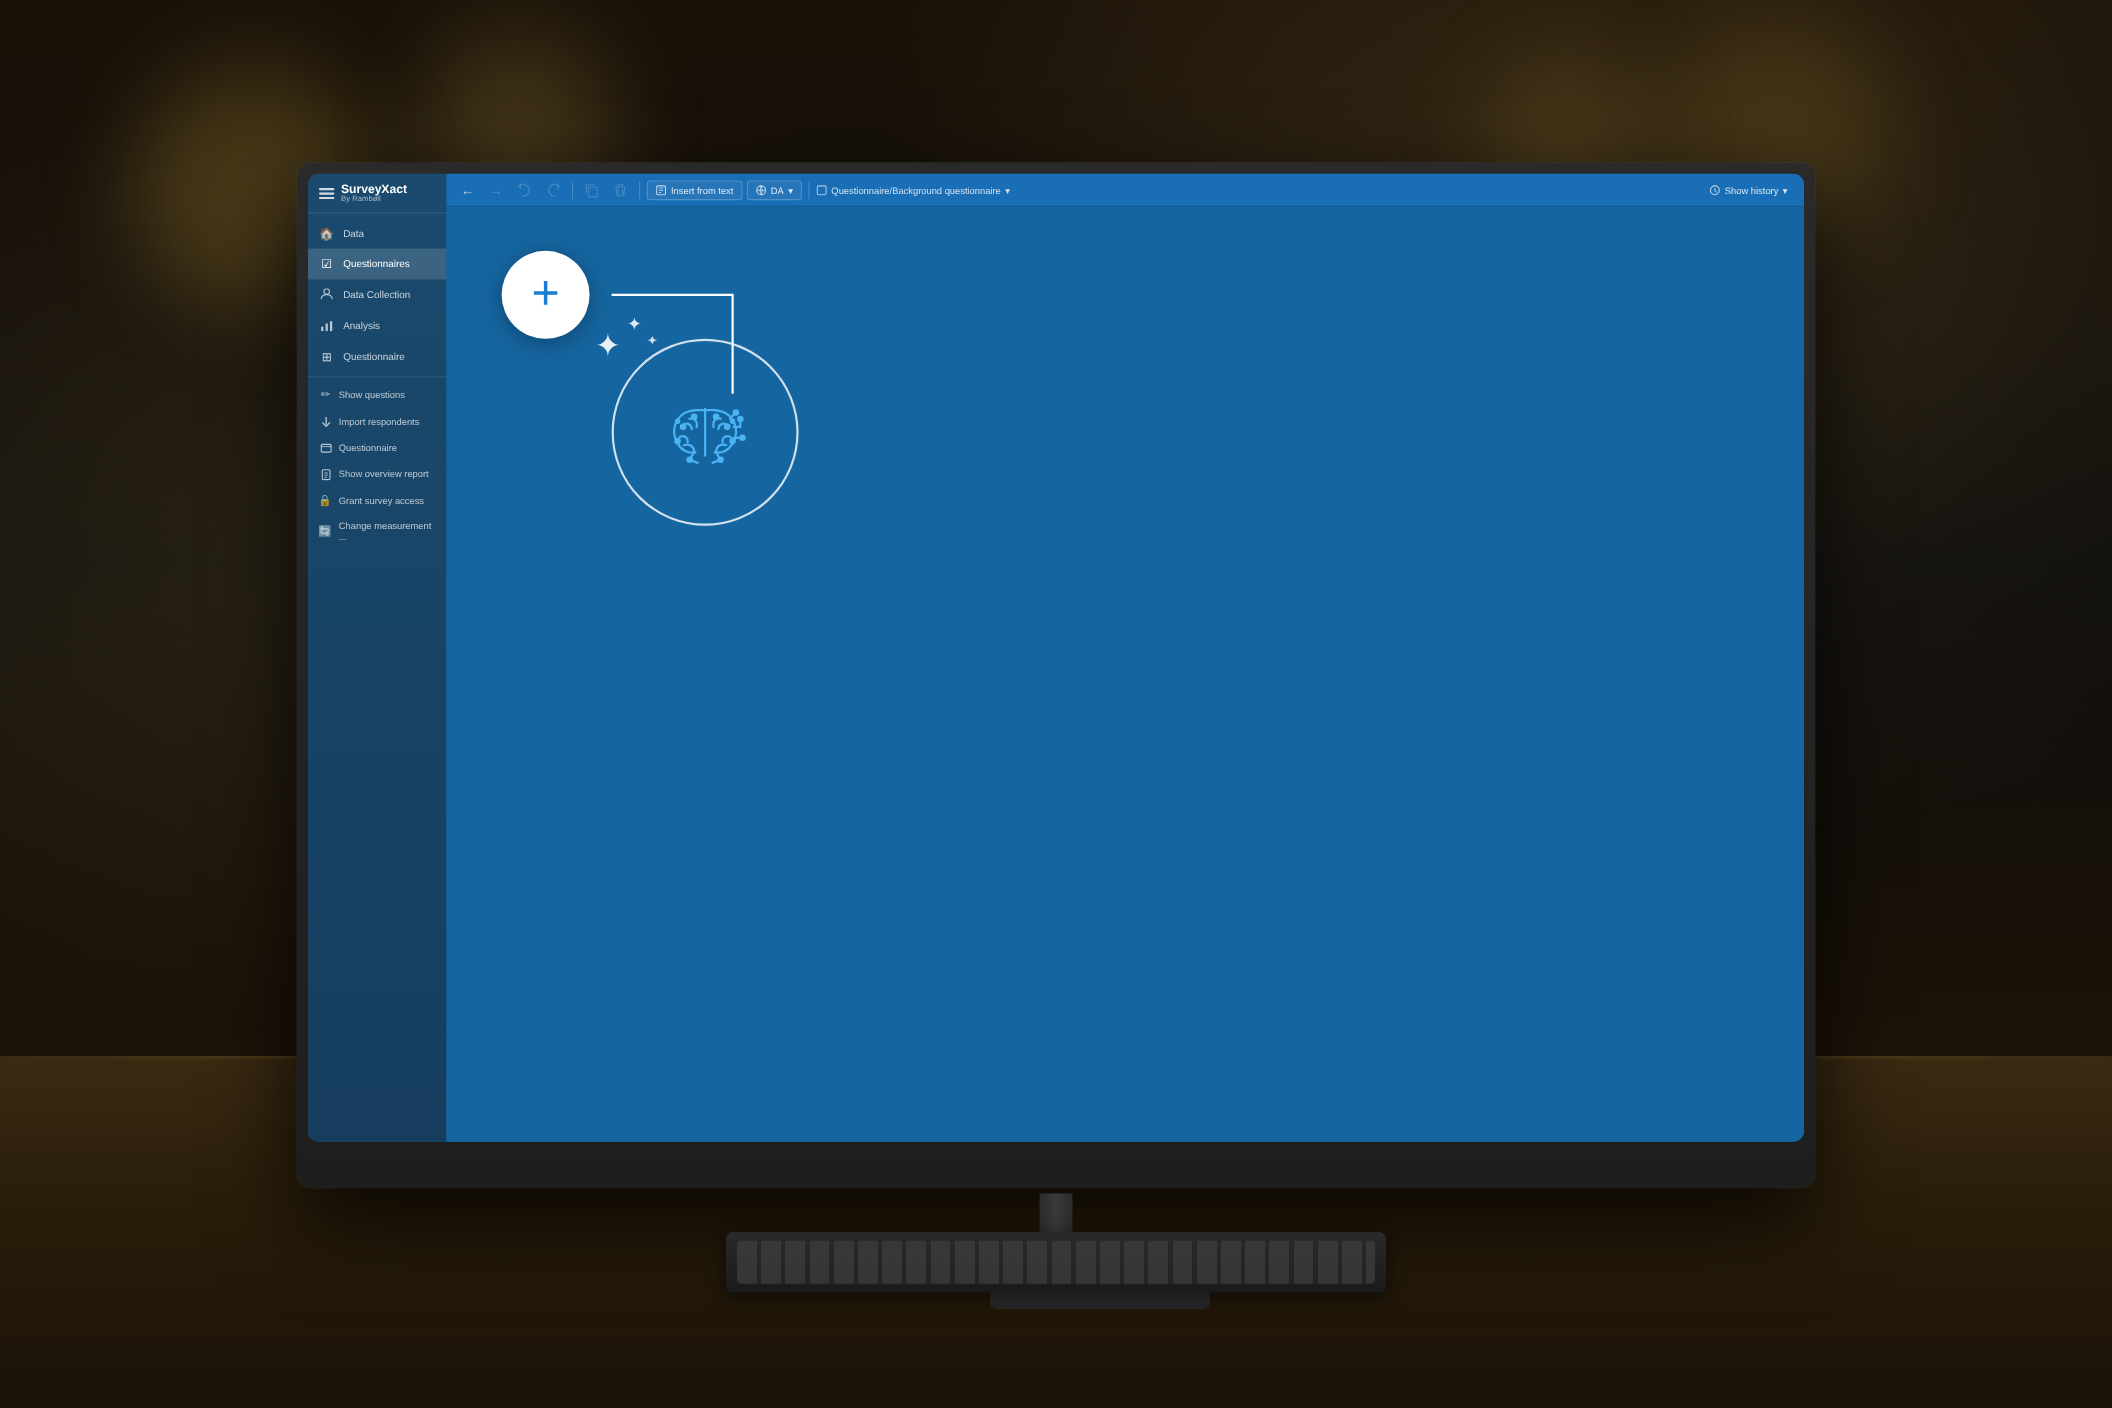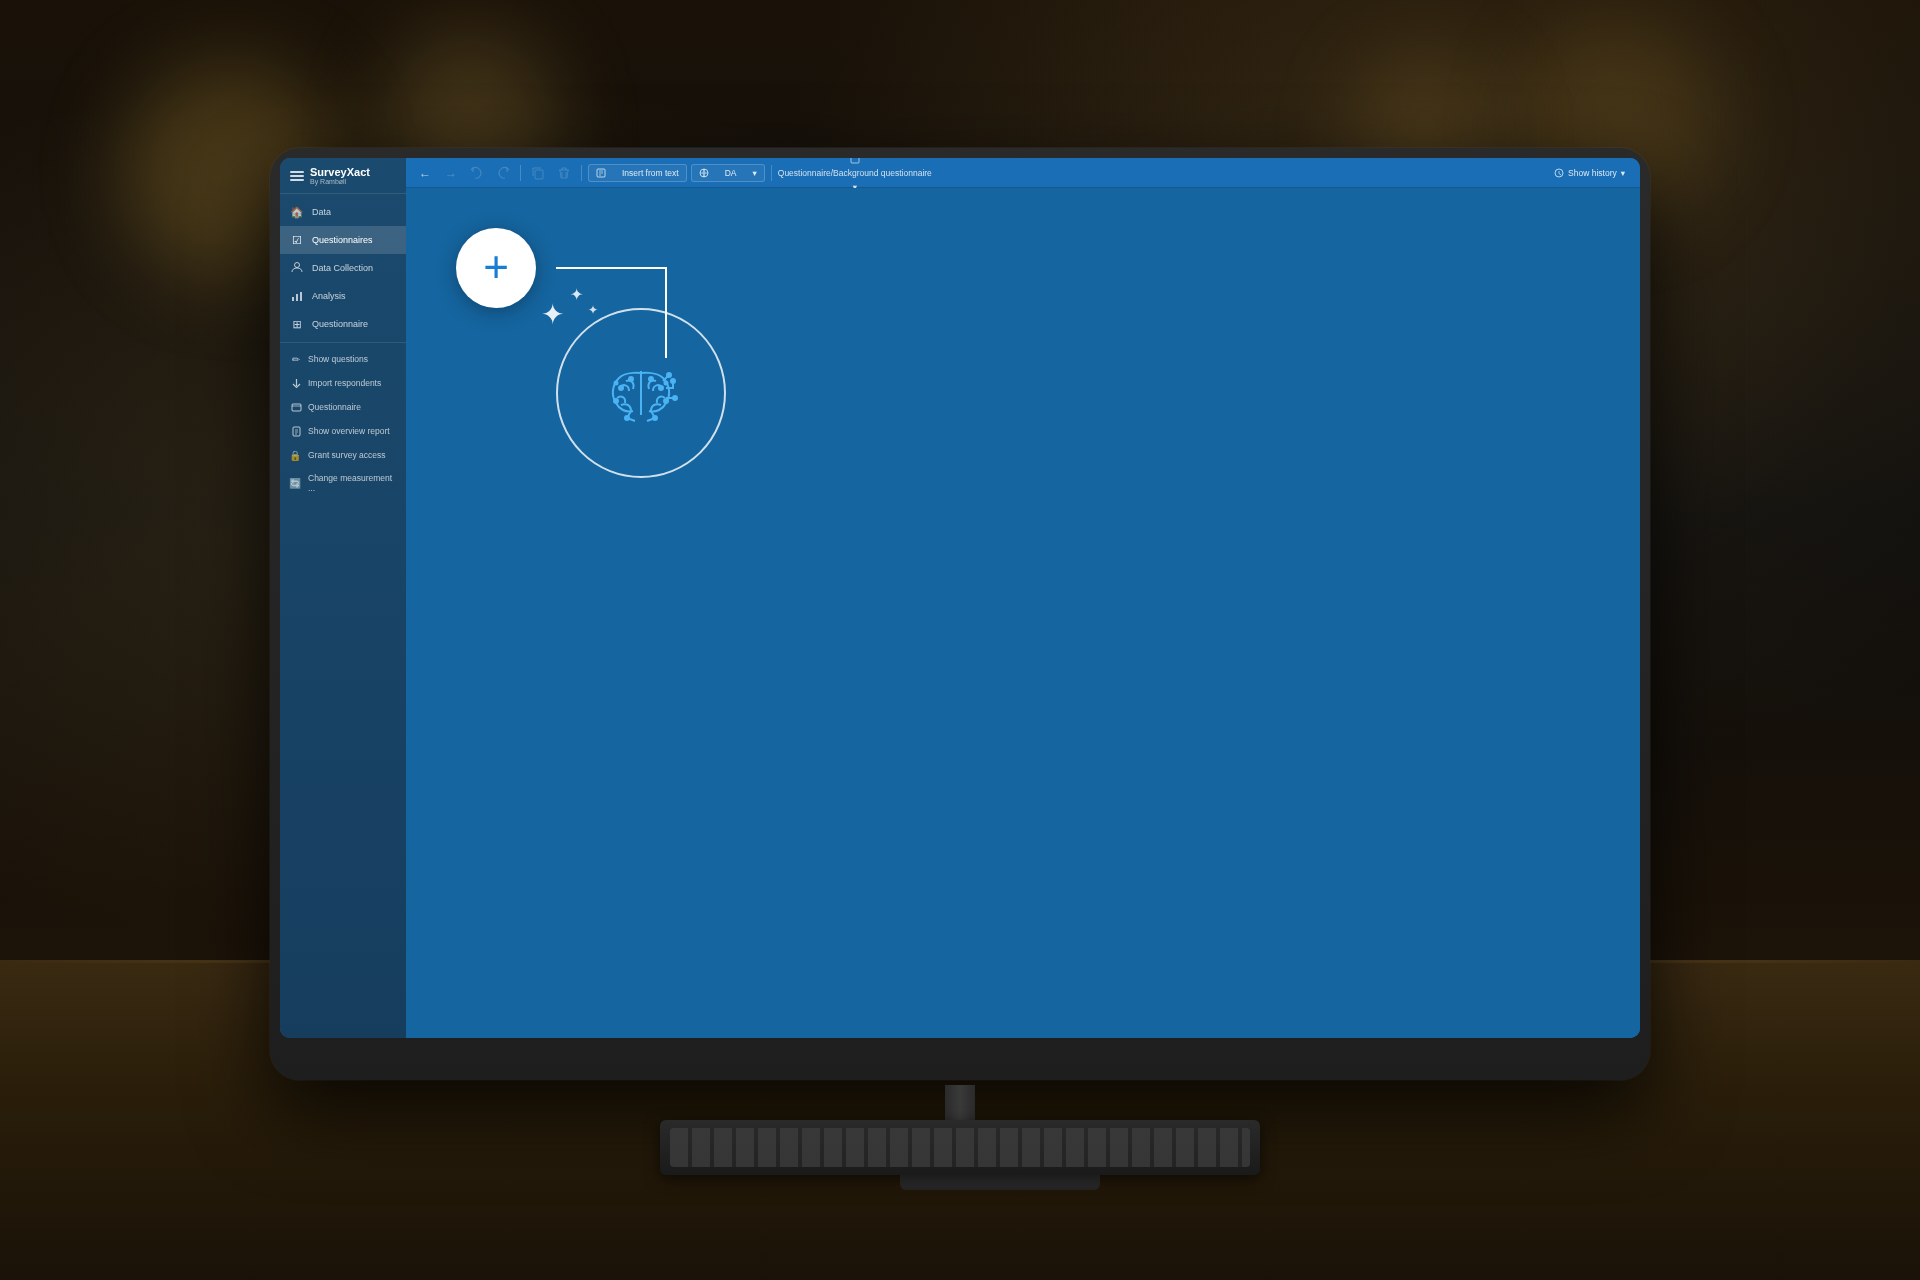--- a/index.html
+++ b/index.html
@@ -57,21 +57,21 @@
       left: 270px;
       right: 270px;
       bottom: 200px;
     }
 
     
     .monitor-bezel {
       position: absolute;
       inset: 0;
       background: linear-gradient(180deg, #2a2a2a 0%, #1e1e1e 100%);
-      border-radius: 30px;
+      border-radius: 13px;
       box-shadow: 0 30px 80px rgba(0,0,0,0.8), 0 0 0 1px rgba(80,80,80,0.3);
     }
 
     
     .monitor-screen {
       position: absolute;
       top: 10px;
       left: 10px;
       right: 10px;
       bottom: 42px;
@@ -261,39 +261,38 @@
     .toolbar-separator {
       width: 1px;
       height: 16px;
       background: rgba(255,255,255,0.2);
       margin: 0 2px;
     }
 
     .toolbar-text-btn {
       display: flex;
       align-items: flex-end;
-      gap: 16px;
+      gap: 4px;
       padding: 3px 7px;
       color: rgba(255,255,255,0.85);
       font-size: 8.5px;
       cursor: pointer;
       border-radius: 3px;
       border: 1px solid rgba(255,255,255,0.2);
       background: rgba(255,255,255,0.05);
     }
 
     .toolbar-spacer { flex: 1; }
 
     .breadcrumb-area {
       display: flex;
       align-items: center;
       gap: 4px;
       color: rgba(255,255,255,0.8);
       font-size: 8.5px;
-      flex-direction: column;
     }
 
     .show-history-btn {
       display: flex;
       gap: 4px;
       padding: 3px 7px;
       color: rgba(255,255,255,0.85);
       font-size: 8.5px;
       cursor: pointer;
       border: none;

